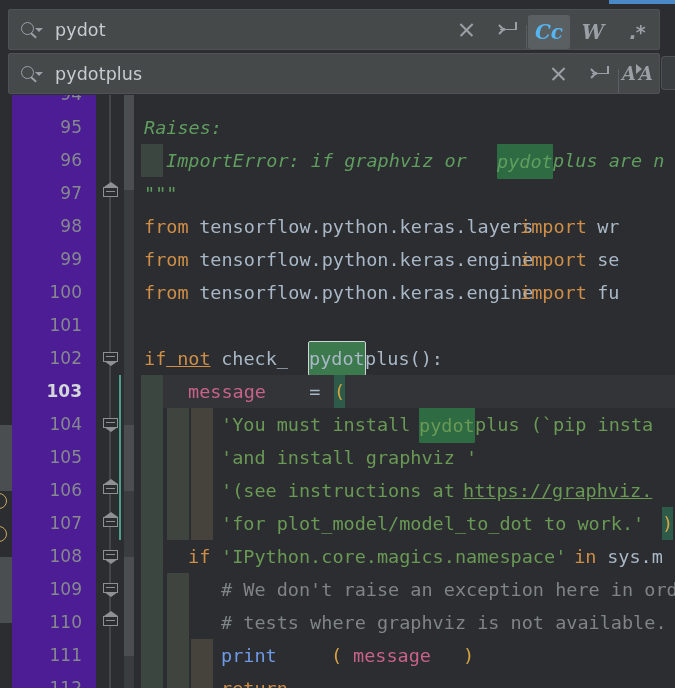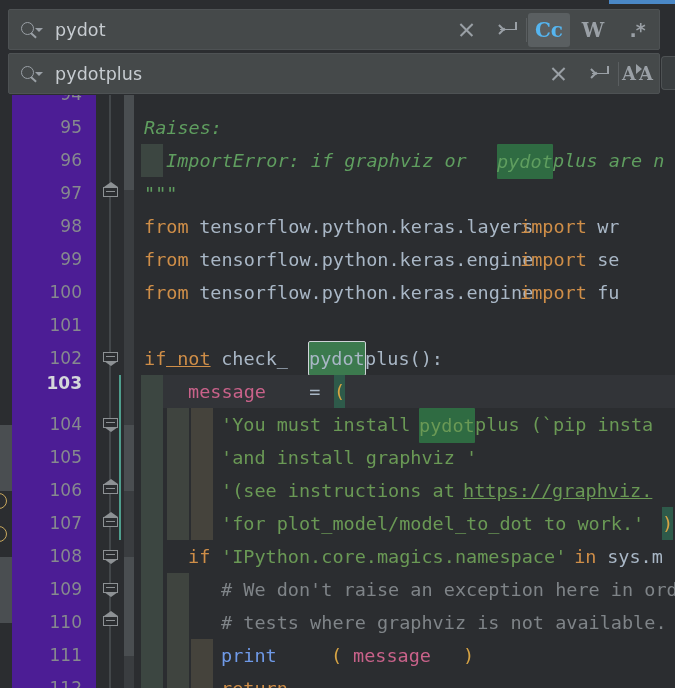--- a/index.html
+++ b/index.html
@@ -27,21 +27,21 @@
     border:1.6px solid #9aa0a6; border-radius:50%; }
   .mag-handle { position:absolute; left:10px; top:10px; width:7px; height:1.7px;
     background:#9aa0a6; transform:rotate(42deg); transform-origin:left center; }
   .mag-tri { position:absolute; right:0; top:6px; width:0; height:0;
     border-left:4px solid transparent; border-right:4px solid transparent;
     border-top:4.5px solid #9aa0a6; }
 
   .findtext { flex:1 1 auto; color:#c7ccd1; font-family:"DejaVu Sans", sans-serif;
     font-size:17.5px; letter-spacing:.1px; white-space:nowrap; overflow:hidden; }
 
-  .btns { display:flex; align-items:center; height:100%; flex:0 0 auto; }
+  .btns { display:flex; align-items:flex-end; height:100%; flex:0 0 auto;font-style:italic; }
   .ibtn { width:40px; height:100%; display:flex; align-items:center; justify-content:center;
     color:#9aa0a6; }
 
   
   .x-ico { position:relative; width:17px; height:17px; }
   .x-ico:before,.x-ico:after { content:""; position:absolute; left:0; top:7.5px;
     width:17px; height:1.7px; background:#9aa0a6; }
   .x-ico:before { transform:rotate(45deg); }
   .x-ico:after  { transform:rotate(-45deg); }
 
@@ -228,21 +228,21 @@
     <div class="num-col">
       <div class="lnum" style="top:-17px;">94</div>
       <div class="lnum" style="top:16px;">95</div>
       <div class="lnum" style="top:49px;">96</div>
       <div class="lnum" style="top:82px;">97</div>
       <div class="lnum" style="top:115px;">98</div>
       <div class="lnum" style="top:148px;">99</div>
       <div class="lnum" style="top:181px;">100</div>
       <div class="lnum" style="top:214px;">101</div>
       <div class="lnum" style="top:247px;">102</div>
-      <div class="lnum cur" style="top:272px;">103</div>
+      <div class="lnum cur" style="top:280px;">103</div>
       <div class="lnum" style="top:313px;">104</div>
       <div class="lnum" style="top:346px;">105</div>
       <div class="lnum" style="top:379px;">106</div>
       <div class="lnum" style="top:412px;">107</div>
       <div class="lnum" style="top:445px;">108</div>
       <div class="lnum" style="top:478px;">109</div>
       <div class="lnum" style="top:511px;">110</div>
       <div class="lnum" style="top:544px;">111</div>
       <div class="lnum" style="top:577px;">112</div>
     </div>

